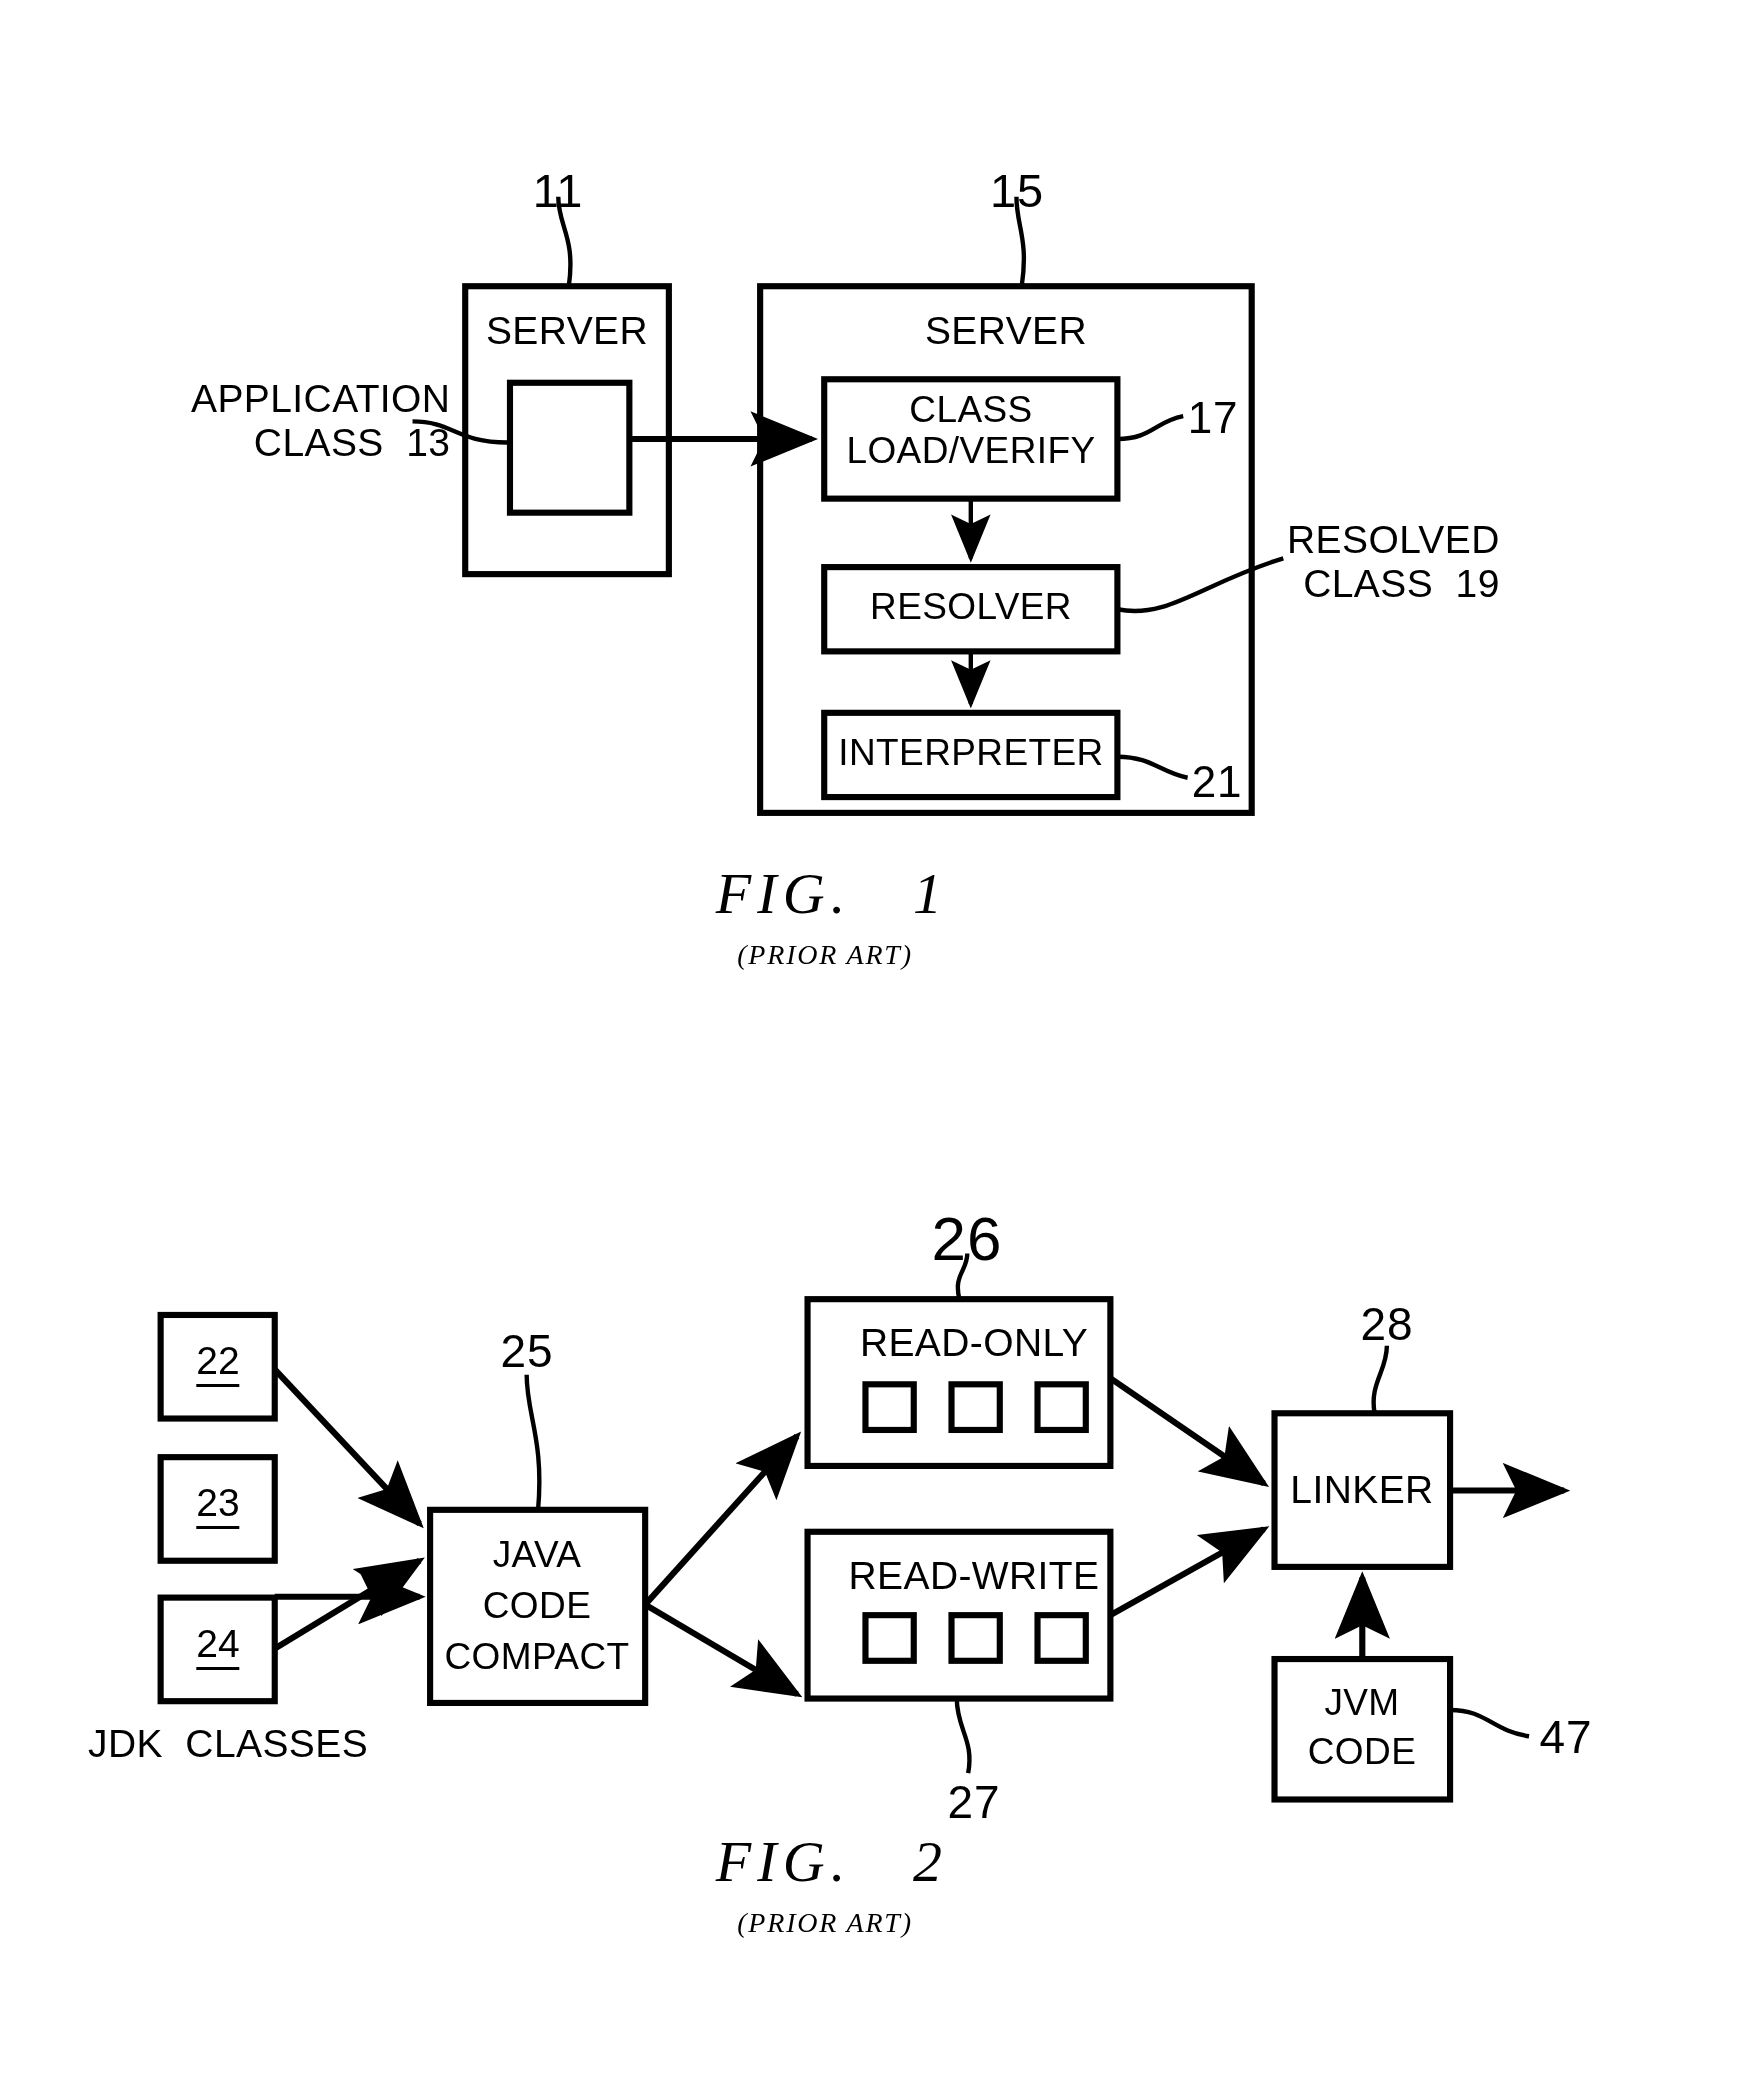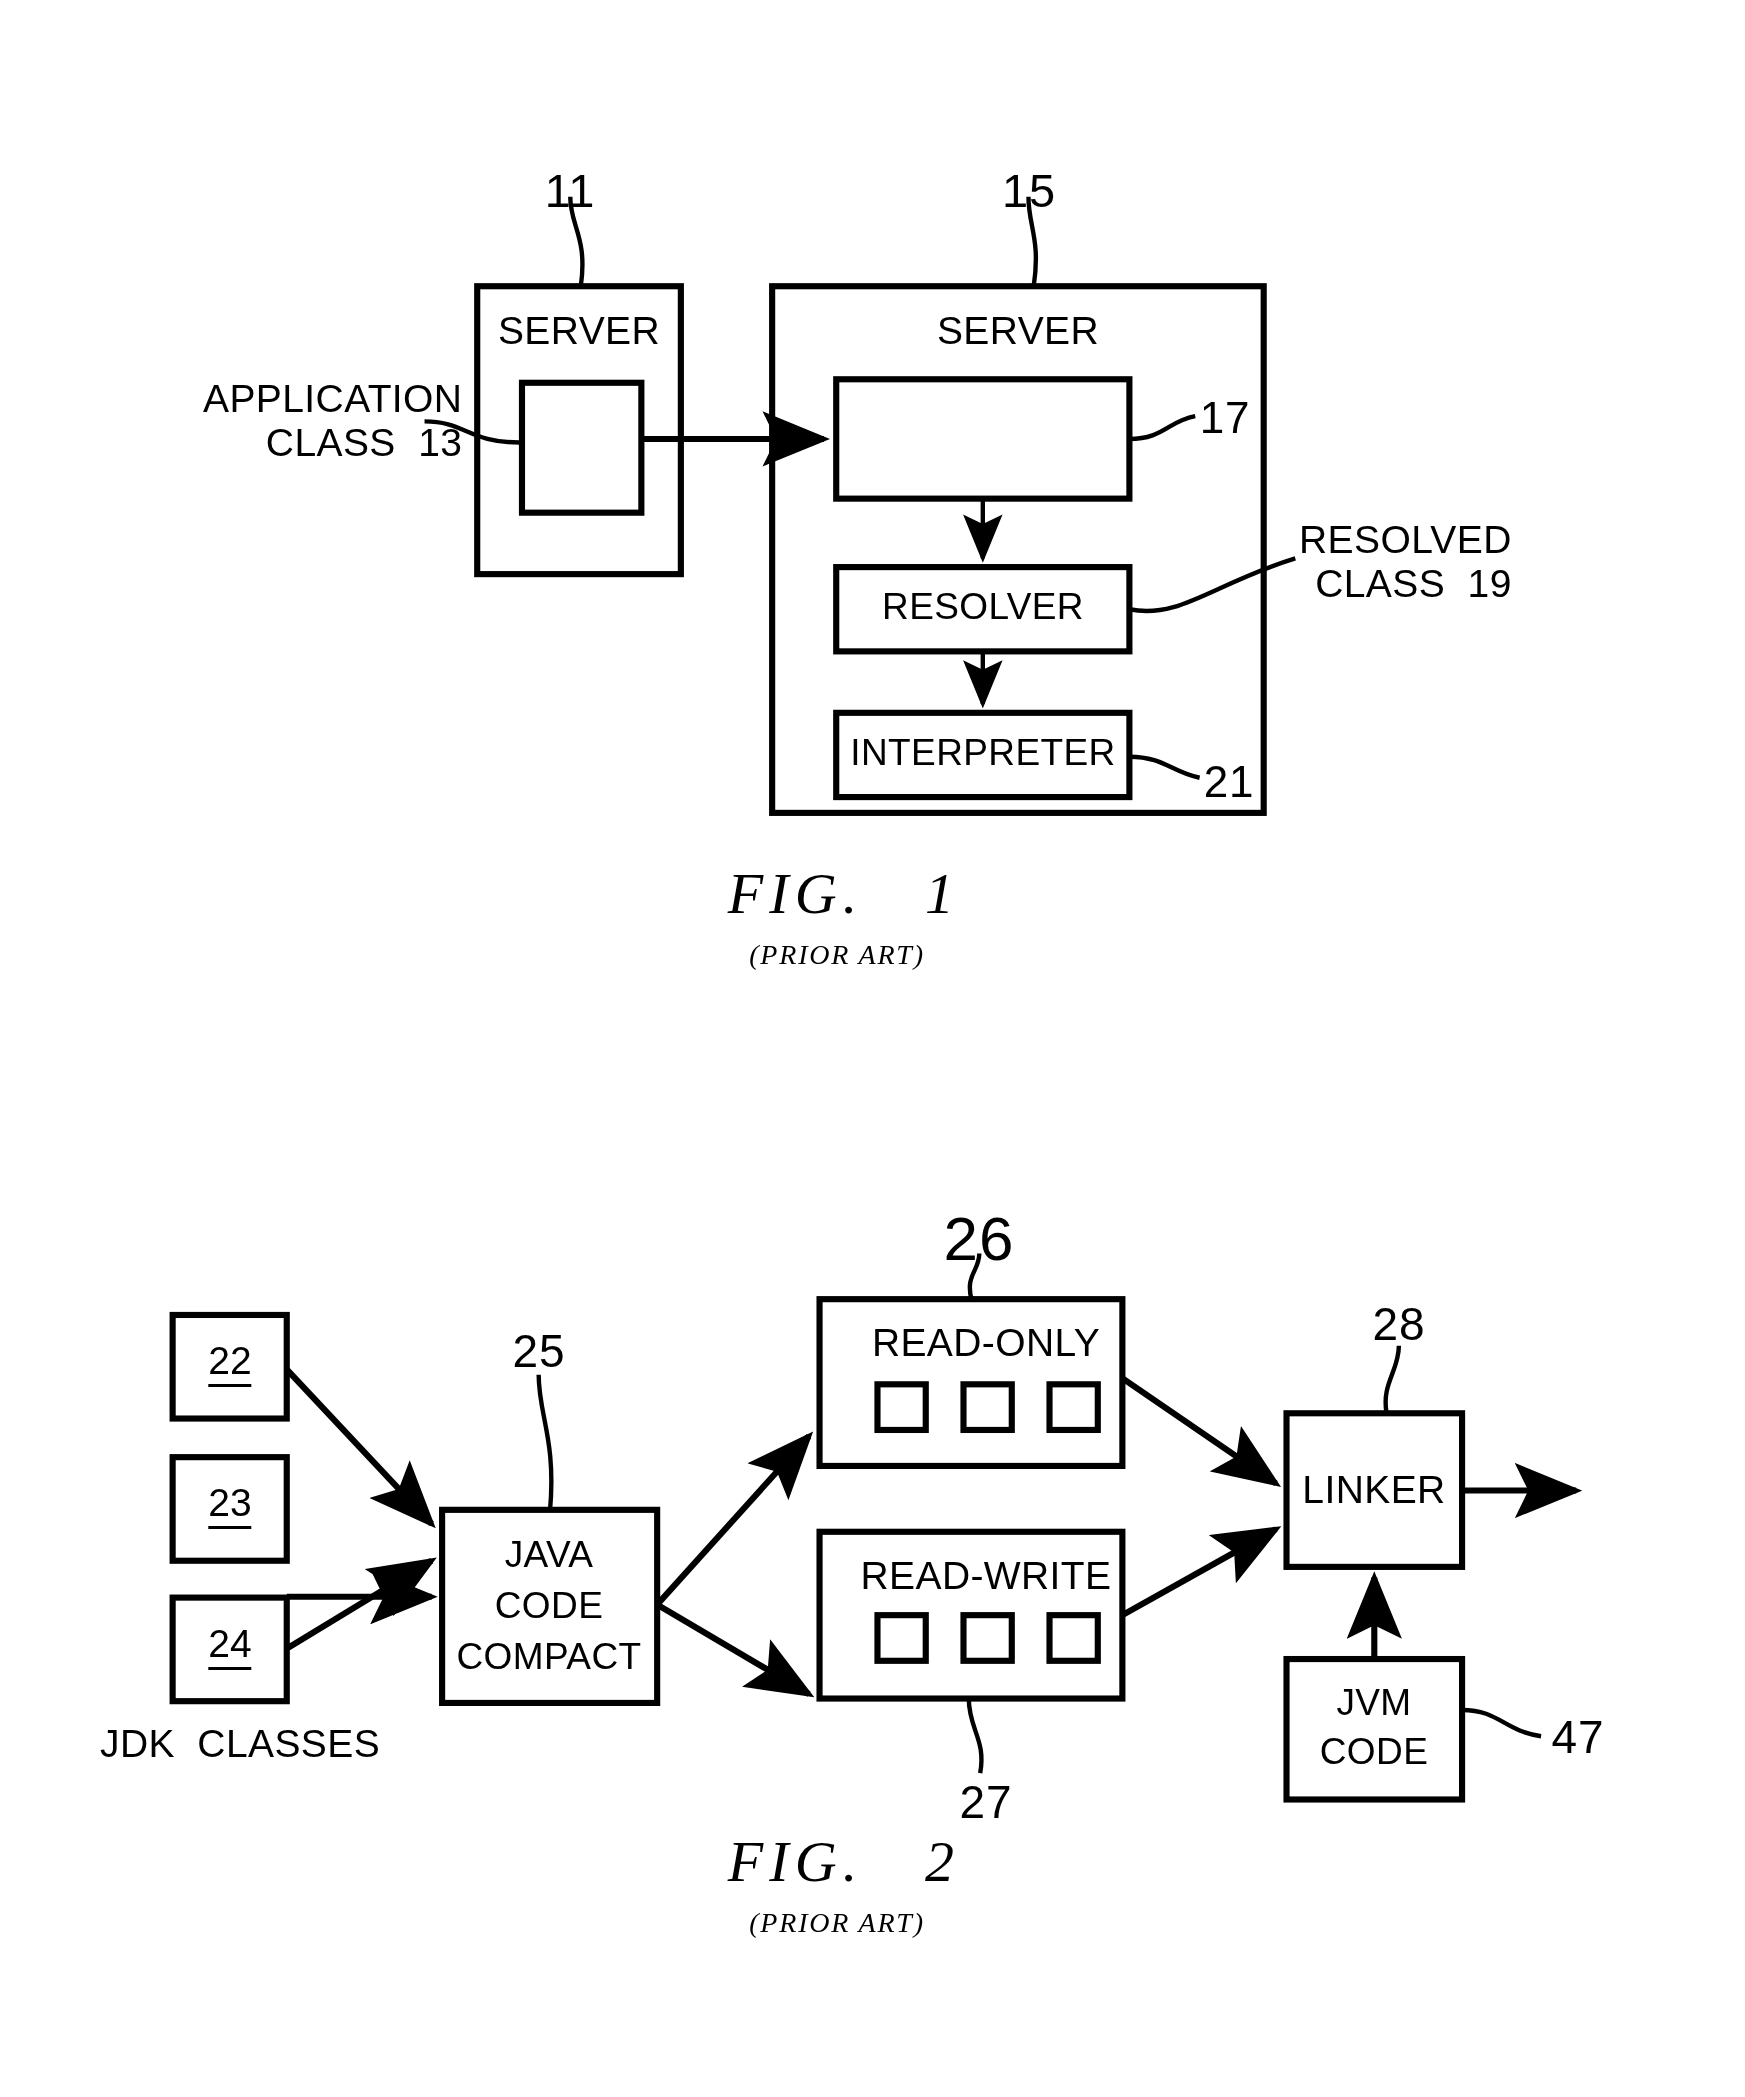--- a/index.html
+++ b/index.html
@@ -10,21 +10,21 @@
   body {
     width: 1745px;
     height: 2098px;
     position: relative;
     font-family: "Liberation Sans", sans-serif;
     color: #000000;
     overflow: hidden;
   }
   #sheet {
     position: absolute;
-    left: 12px; top: 0;
+    left: 0; top: 0;
     width: 1394px;
     height: 2098px;
   }
   svg.layer {
     position: absolute;
     left: 0; top: 0;
     width: 1745px;
     height: 2098px;
     overflow: visible;
   }
@@ -159,20 +159,22 @@
   </svg>
 
   <div class="num" style="left:558px; top:163px; font-size:47px;">11</div>
 
   <div class="num" style="left:1017px; top:163px; font-size:47px;">15</div>
 
   <div class="lbl" style="left:567px; top:309px; font-size:39px;">SERVER</div>
 
   <div class="lbl" style="left:1006px; top:309px; font-size:39px;">SERVER</div>
 
+  <div class="lbl" style="left:971px; top:389px; font-size:37px;">CLASS
+LOAD/VERIFY</div>
 
   <div class="lbl" style="left:971px; top:586px; font-size:37px;">RESOLVER</div>
 
   <div class="lbl" style="left:971px; top:732px; font-size:37px;">INTERPRETER</div>
 
   <div class="num" style="left:1213px; top:393px; font-size:44px;">17</div>
 
   <div class="num" style="left:1217px; top:757px; font-size:44px;">21</div>
 
   <div class="lbl left" style="left:191px; top:377px; font-size:39px;">APPLICATION

